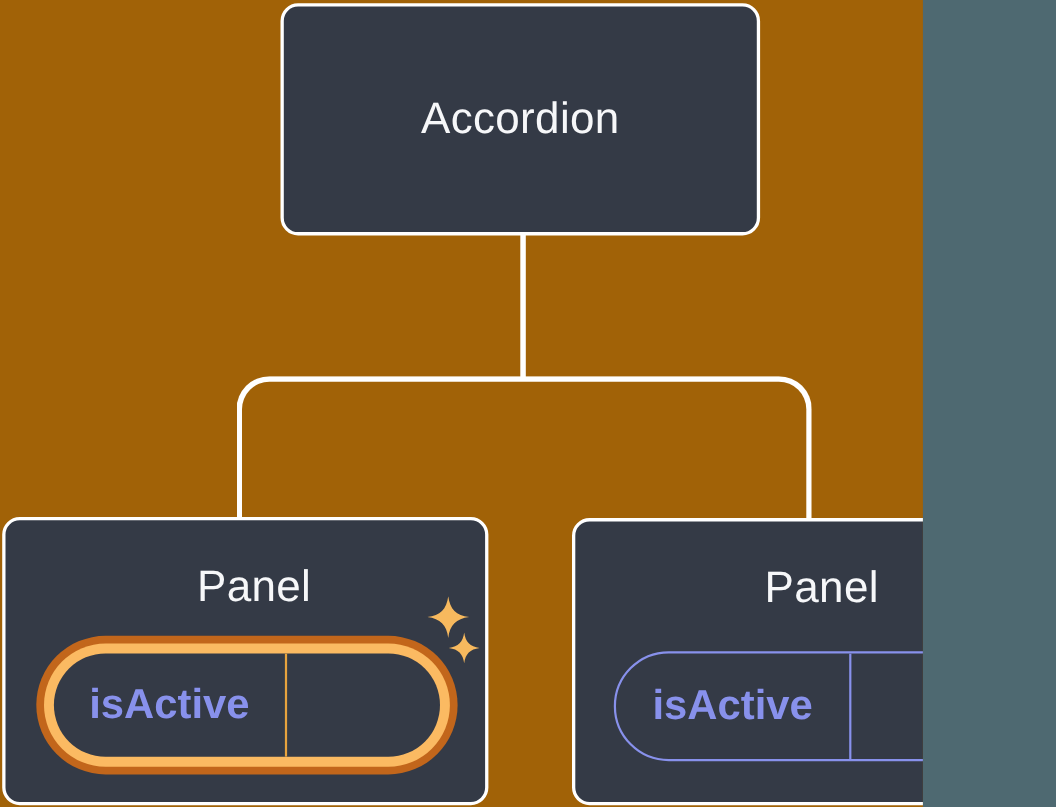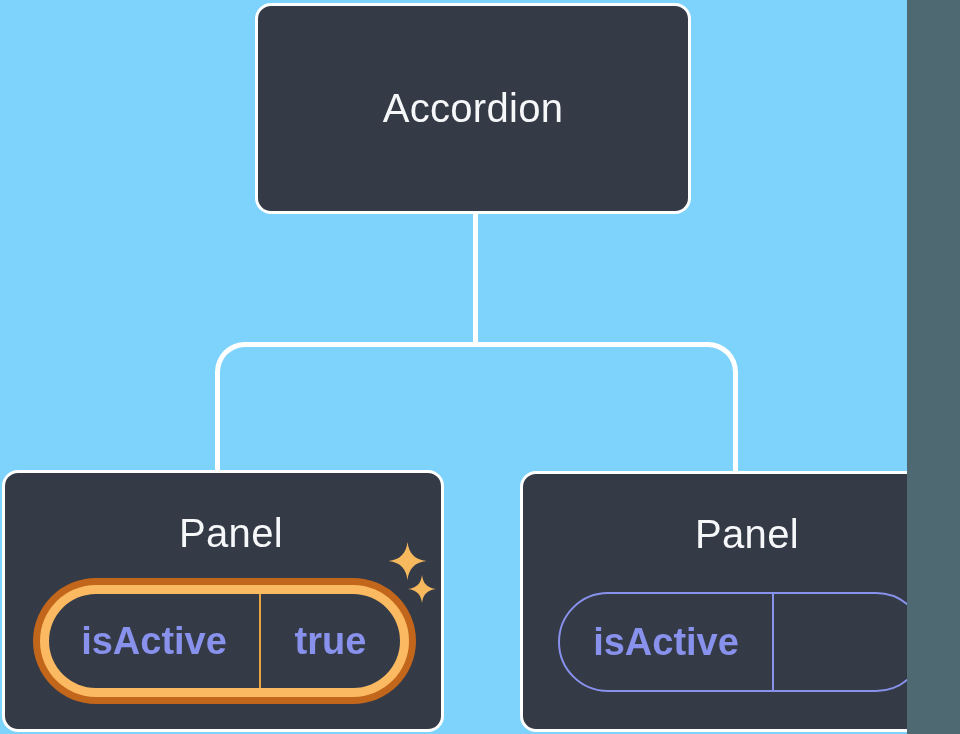--- a/index.html
+++ b/index.html
@@ -1,20 +1,20 @@
 <!DOCTYPE html>
 <html><head>
 <meta charset="utf-8">
 <style>
   html, body { margin: 0; padding: 0; background: #4E6971; }
   .canvas {
     position: relative;
-    width: 907px;
+    width: 839px;
     height: 734px;
-    background: #7dd3fc;
+    background: #a16207;
     overflow: hidden;
     font-family: "Liberation Sans", sans-serif;
   }
 
   
   .stem {
     position: absolute;
     left: 473px; top: 211px;
     width: 5px; height: 134px;
     background: #FFFFFF;
@@ -134,21 +134,20 @@
     <span class="node-label">Accordion</span>
   </div>
 
   <div class="node panel-left">
     <div class="panel-title">Panel</div>
     <div class="pill-active">
       <div class="pill-gold">
         <div class="pill-core">
           <span class="cell cell-prop-active">isActive</span>
           <span class="divider-active"></span>
-          <span class="cell cell-value-active">true</span>
         </div>
       </div>
     </div>
   </div>
 
   <svg class="sparkle sparkle-big" width="39" height="38" viewBox="0 0 24 24">
     <path d="M12 0C13 7.5 16.5 11 24 12C16.5 13 13 16.5 12 24C11 16.5 7.5 13 0 12C7.5 11 11 7.5 12 0Z"></path>
   </svg>
   <svg class="sparkle sparkle-small" width="28" height="28" viewBox="0 0 24 24">
     <path d="M12 0C13 7.5 16.5 11 24 12C16.5 13 13 16.5 12 24C11 16.5 7.5 13 0 12C7.5 11 11 7.5 12 0Z"></path>

